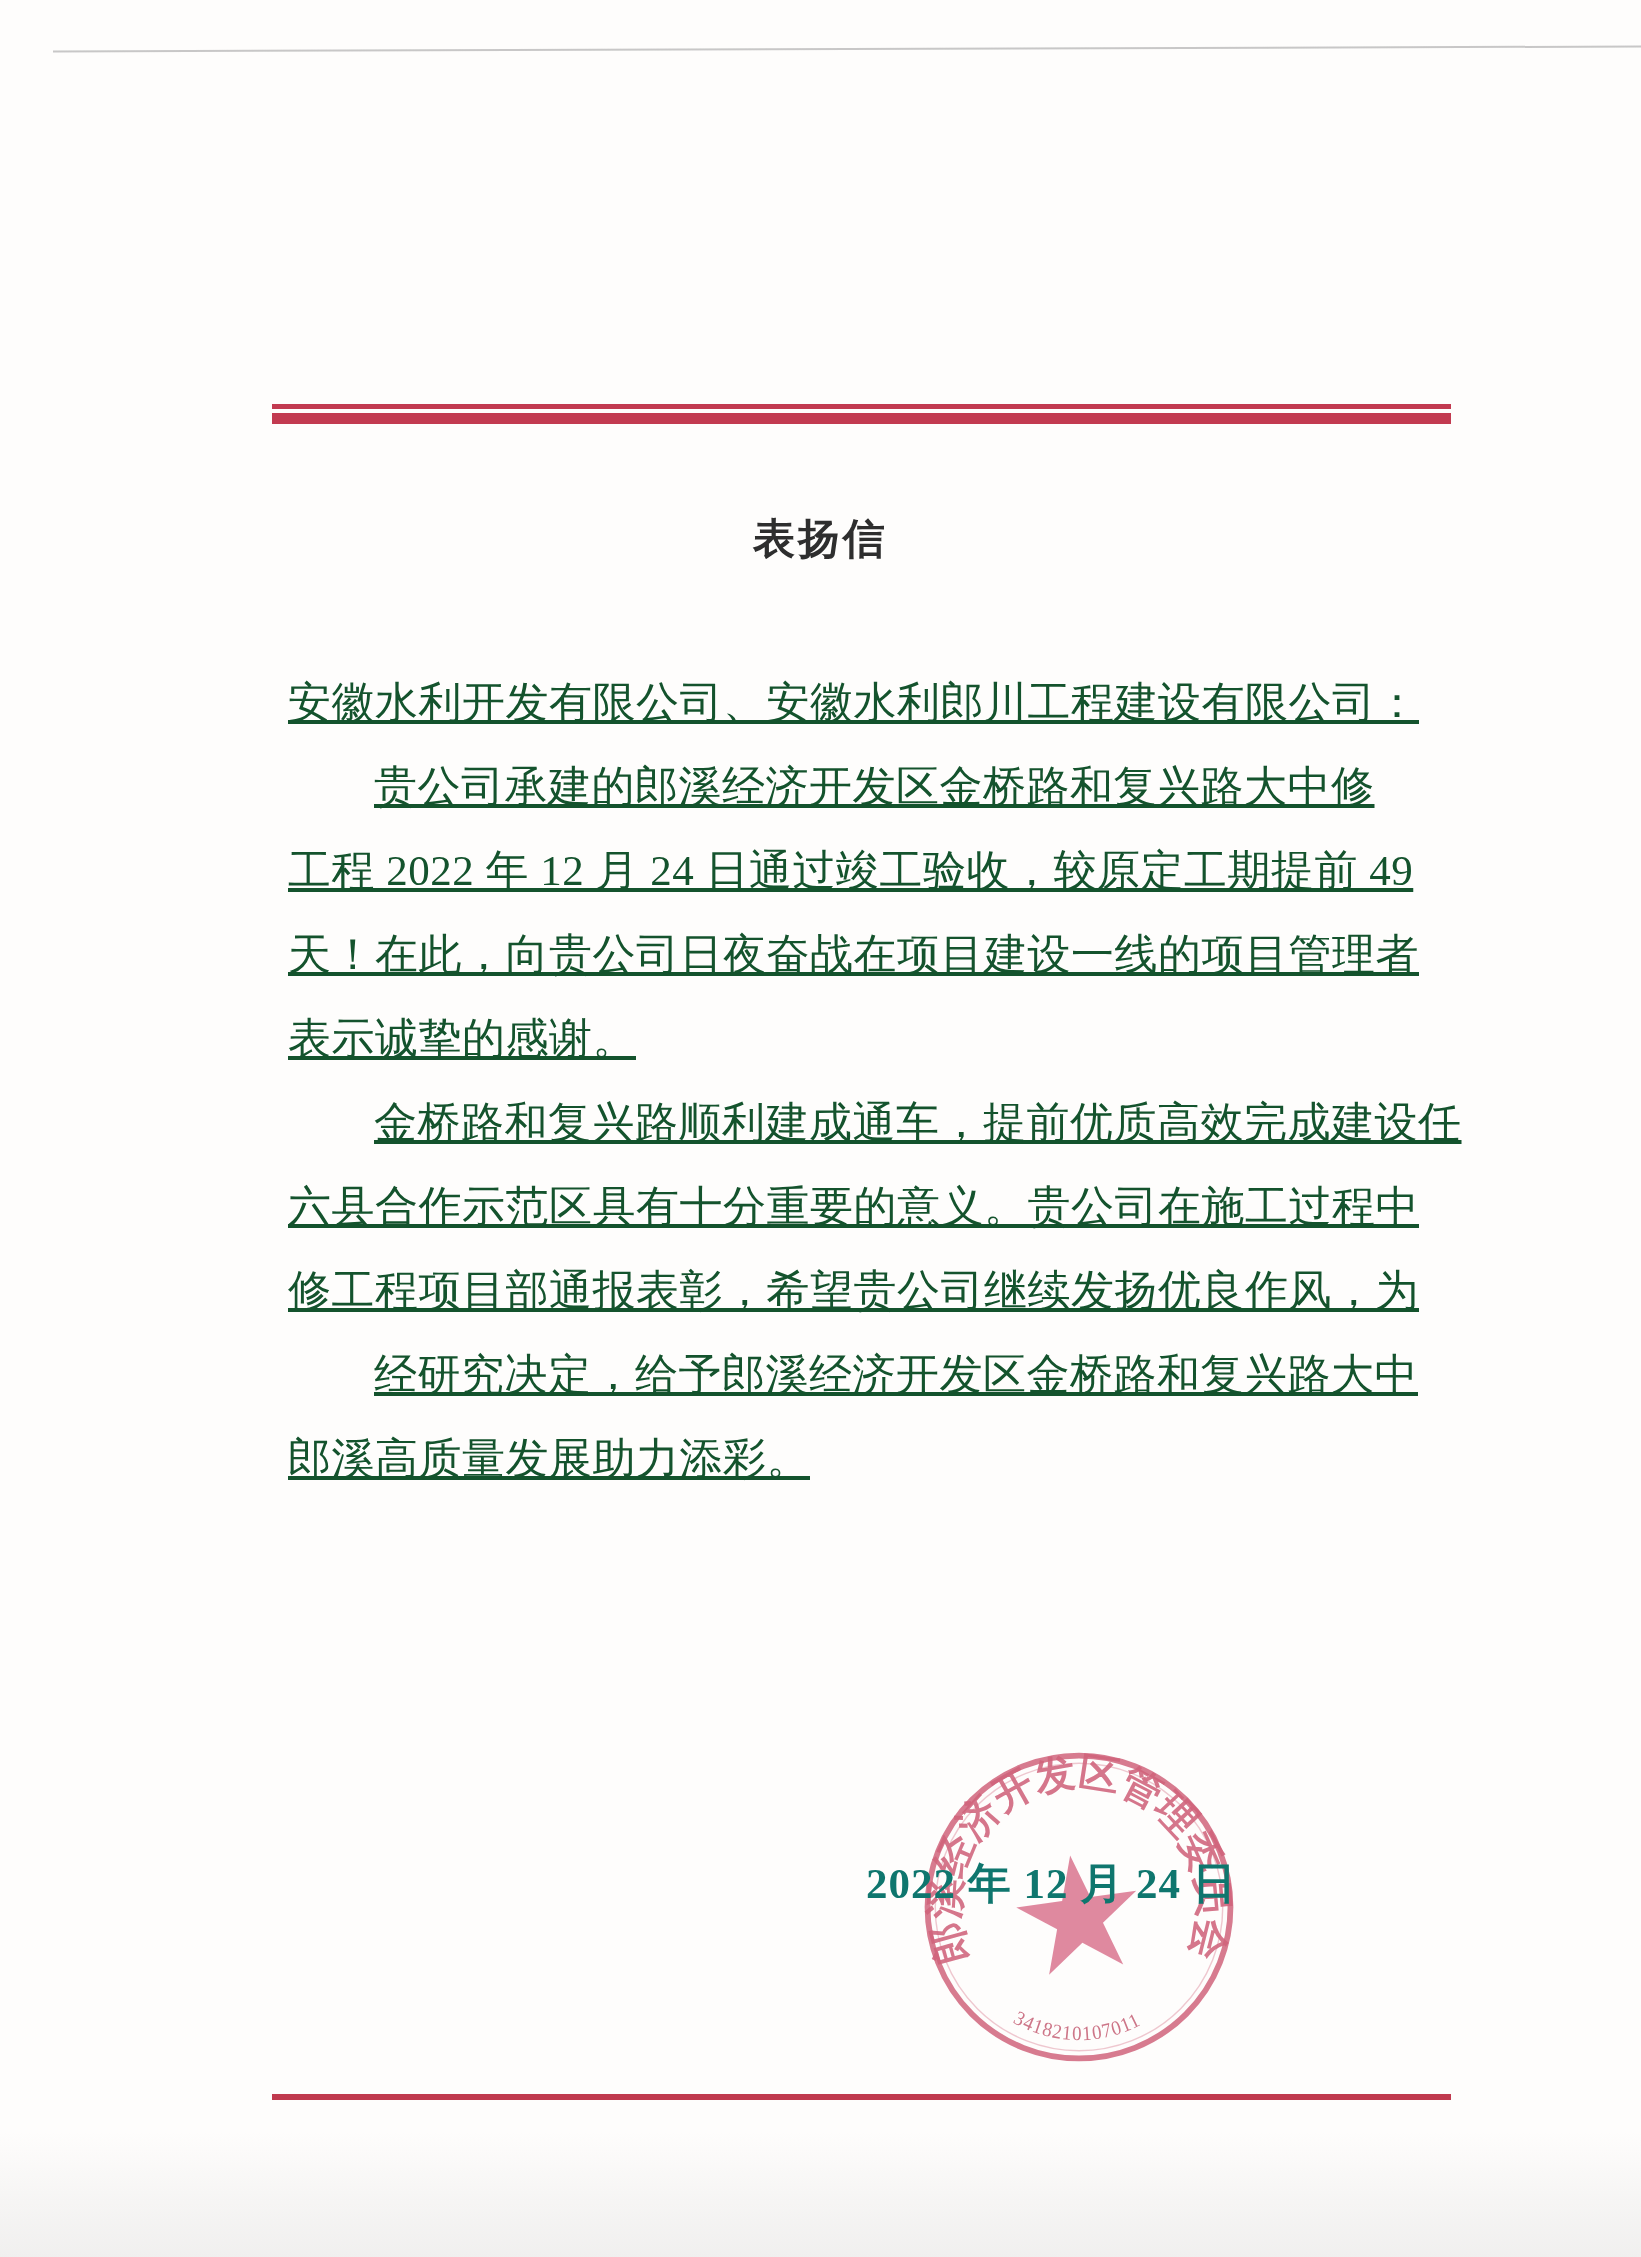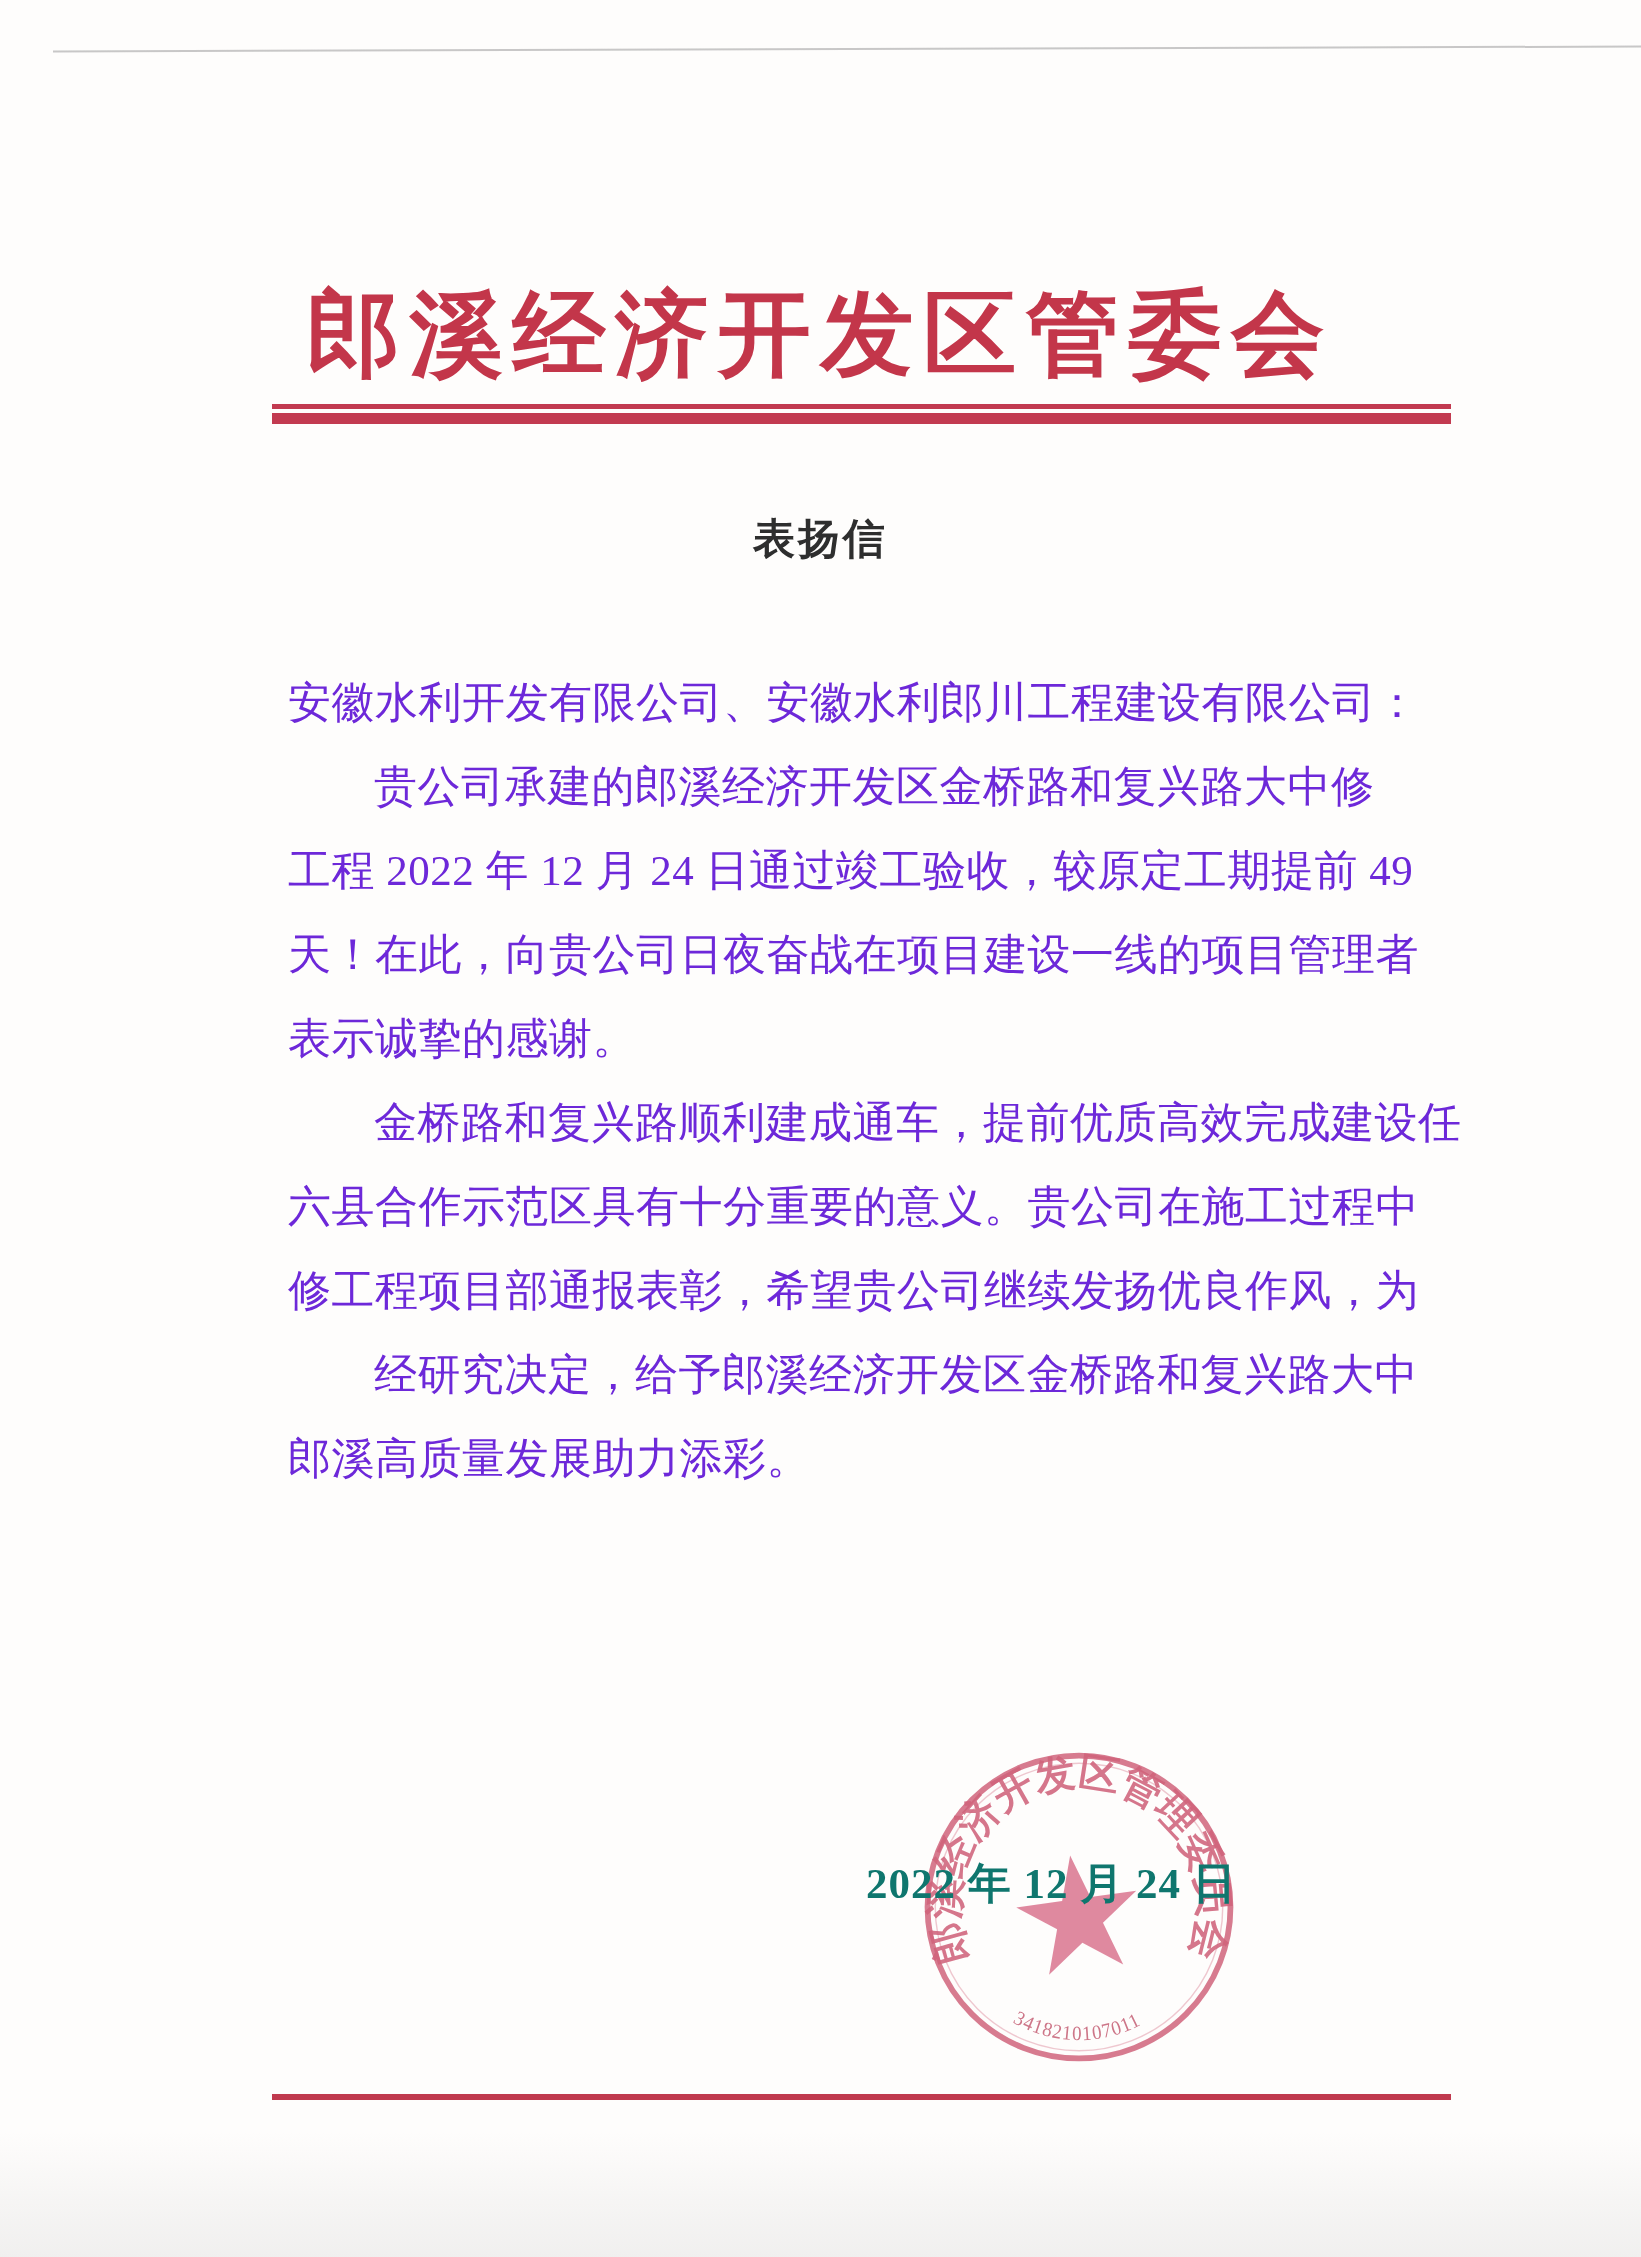--- a/index.html
+++ b/index.html
@@ -63,21 +63,22 @@
     white-space: nowrap;
   }
   .body-text {
     position: absolute;
     left: 288px;
     top: 661px;
     width: 1130px;
     font-size: 43px;
     line-height: 84px;
     letter-spacing: 0.5px;
-    color: #6d28d9;
+    color: #14532d;
+    text-decoration: underline;
   }
   .body-text .line { white-space: nowrap; height: 84px; }
   .body-text .line.indent { padding-left: 86px; }
   .date-line {
     position: absolute;
     left: 866px;
     top: 1862px;
     font-size: 43px;
     line-height: 43px;
     letter-spacing: 1px;
@@ -123,21 +124,20 @@
     pointer-events: none;
   }
 </style>
 </head>
 <body>
 
 <div class="page">
 
   <div class="scan-artifact-top"></div>
 
-  <h1 class="org-title">郎溪经济开发区管委会</h1>
 
   <div class="rule rule-thin"></div>
   <div class="rule rule-thick"></div>
 
   <h2 class="doc-title">表扬信</h2>
 
   <div class="body-text">
     <div class="line">安徽水利开发有限公司、安徽水利郎川工程建设有限公司：</div>
     <div class="line indent">贵公司承建的郎溪经济开发区金桥路和复兴路大中修</div>
     <div class="line">工程 2022 年 12 月 24 日通过竣工验收，较原定工期提前 49</div>

